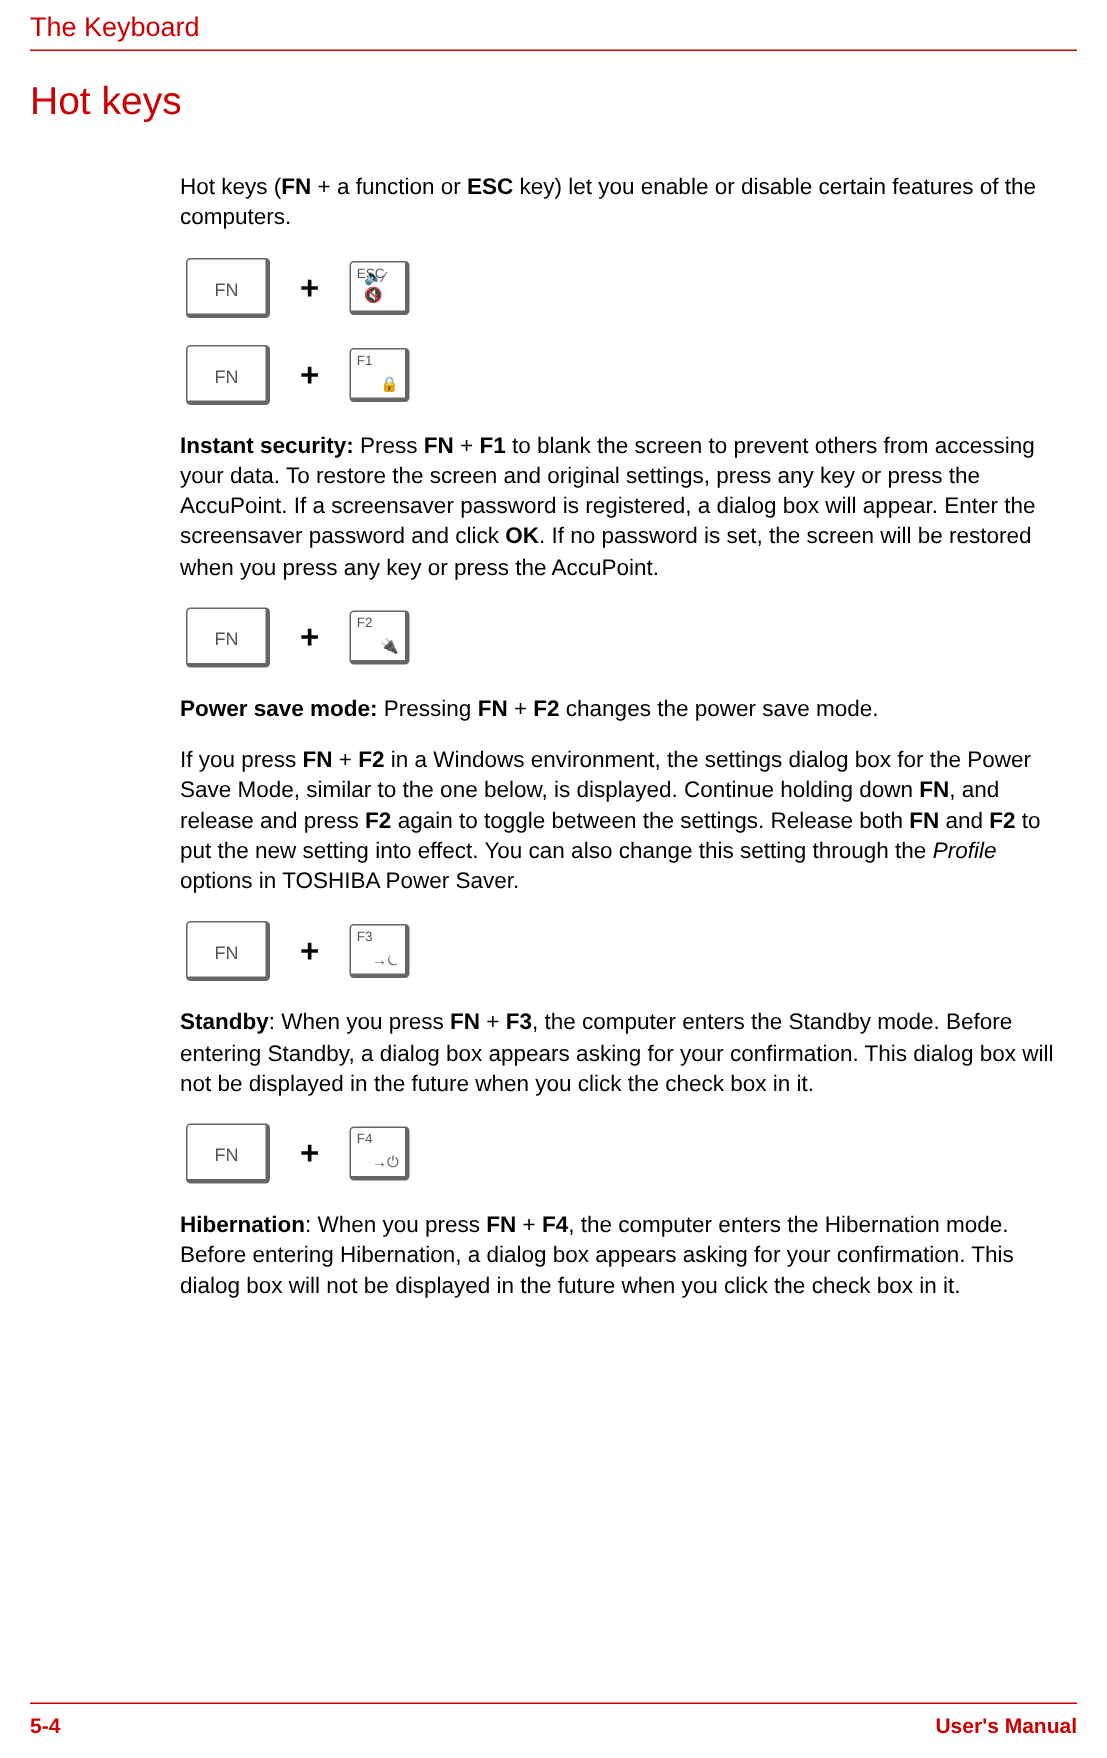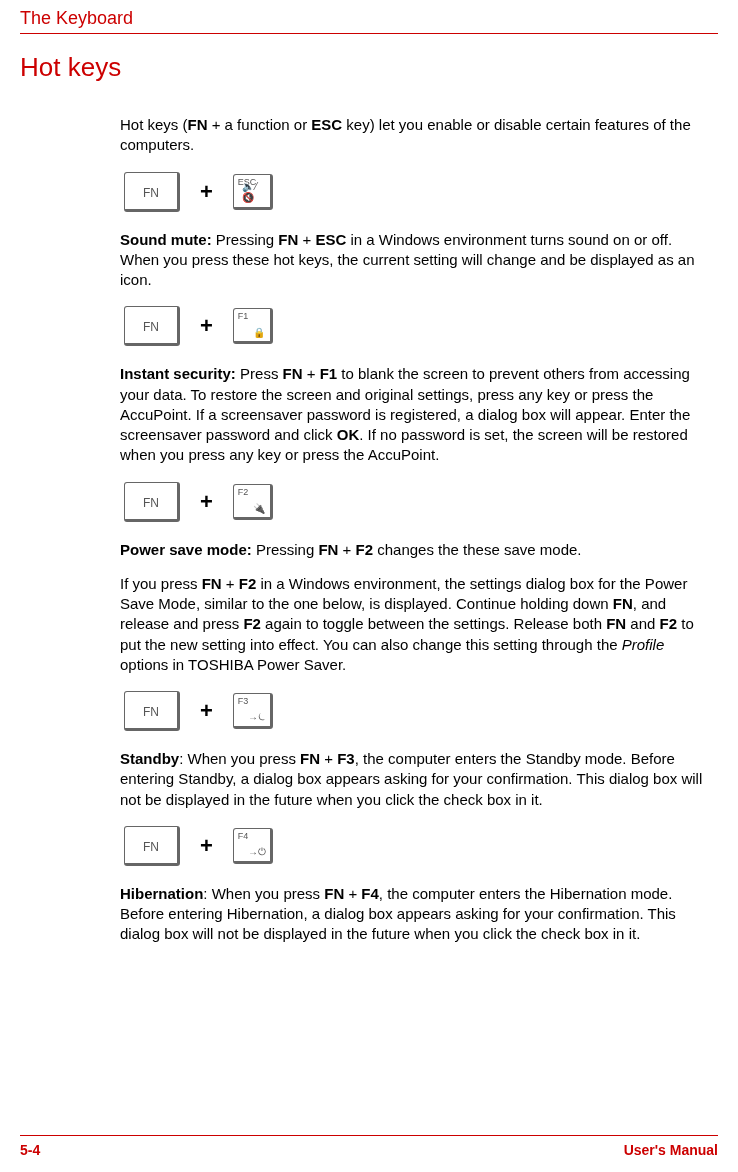--- a/index.html
+++ b/index.html
@@ -127,23 +127,20 @@
 
   <div class="keycombo">
     <span class="key fn">FN</span>
     <span class="plus">+</span>
     <span class="key small">
       <span class="klabel">ESC</span>
       <span class="kicon center">🔈⁄🔇</span>
     </span>
   </div>
 
-  <p class="para">
-    <b>Sound mute:</b><span> Pressing </span><b>FN</b><span> + </span><b>ESC</b><span> in a Windows environment turns sound on or off. When you press these hot keys, the current setting will change and be displayed as an icon.</span>
-  </p>
 
   <div class="keycombo">
     <span class="key fn">FN</span>
     <span class="plus">+</span>
     <span class="key small">
       <span class="klabel">F1</span>
       <span class="kicon">🔒</span>
     </span>
   </div>
 
@@ -154,21 +151,21 @@
   <div class="keycombo">
     <span class="key fn">FN</span>
     <span class="plus">+</span>
     <span class="key small">
       <span class="klabel">F2</span>
       <span class="kicon">🔌</span>
     </span>
   </div>
 
   <p class="para">
-    <b>Power save mode:</b><span> Pressing </span><b>FN</b><span> + </span><b>F2</b><span> changes the these save mode.</span>
+    <b>Power save mode:</b><span> Pressing </span><b>FN</b><span> + </span><b>F2</b><span> changes the power save mode.</span>
   </p>
 
   <p class="para">
     <span>If you press </span><b>FN</b><span> + </span><b>F2</b><span> in a Windows environment, the settings dialog box for the Power Save Mode, similar to the one below, is displayed. Continue holding down </span><b>FN</b><span>, and release and press </span><b>F2</b><span> again to toggle between the settings. Release both </span><b>FN</b><span> and </span><b>F2</b><span> to put the new setting into effect. You can also change this setting through the </span><i>Profile</i><span> options in TOSHIBA Power Saver.</span>
   </p>
 
   <div class="keycombo">
     <span class="key fn">FN</span>
     <span class="plus">+</span>
     <span class="key small">

